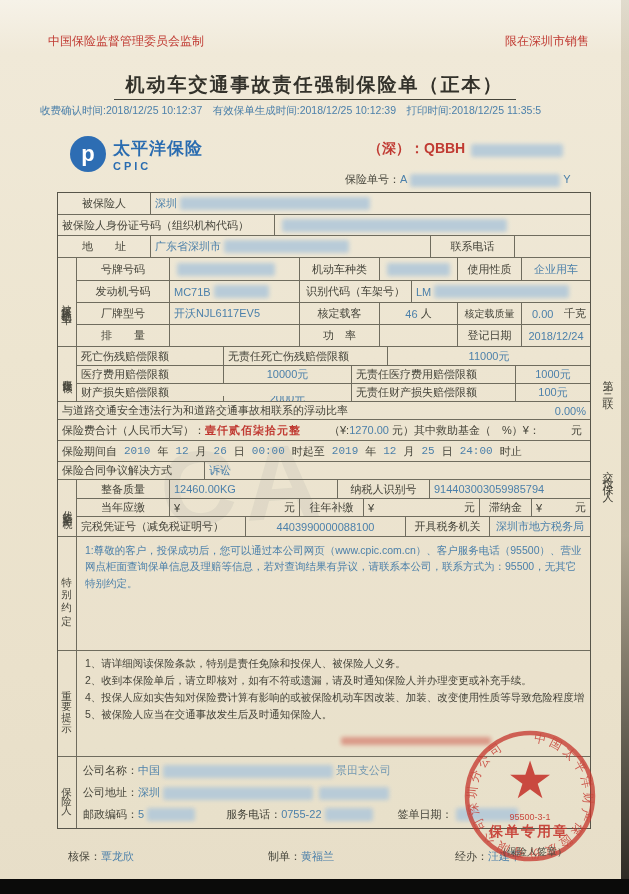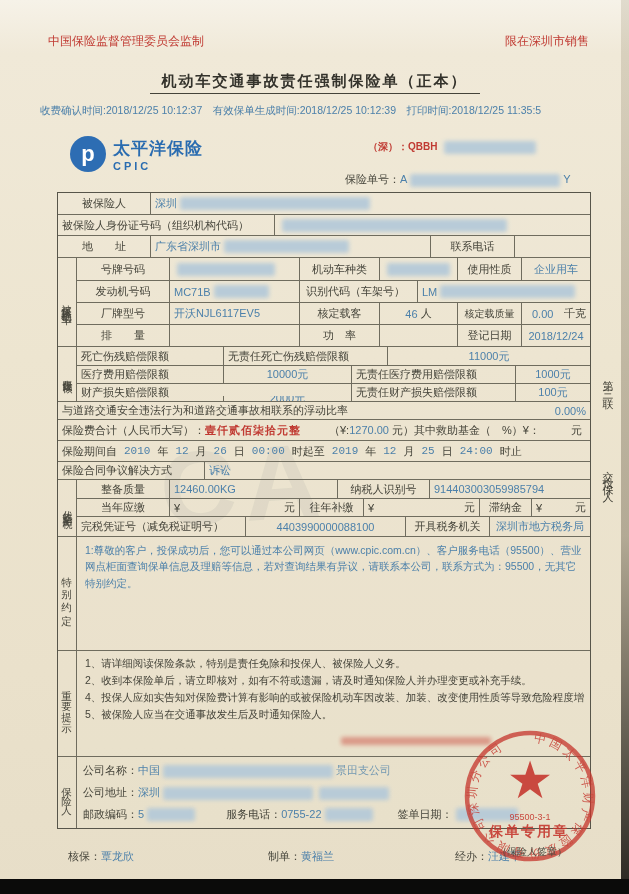--- a/index.html
+++ b/index.html
@@ -37,21 +37,21 @@
   .r{justify-content:flex-end;}
   .sec{display:flex;border-top:1px solid var(--line);box-sizing:border-box;}
   .gut{width:19px;border-right:1px solid var(--line);display:flex;align-items:center;justify-content:center;
        writing-mode:vertical-rl;text-orientation:upright;color:var(--ink);font-size:10.5px;box-sizing:border-box;}
   .content{flex:1;display:flex;flex-direction:column;min-width:0;}
   .content .row:first-child{border-top:none;}
   .between{display:flex;justify-content:space-between;align-items:center;}
   .note-text{color:var(--blue);font-size:10.5px;line-height:1.55;white-space:normal;padding:5px 8px 0 8px;}
   .notice-line{font-size:10.5px;line-height:1.62;white-space:nowrap;overflow:hidden;}
   
-  .title{font-size:15px;font-weight:bold;letter-spacing:2px;color:#33322b;
+  .title{font-size:19px;font-weight:bold;letter-spacing:2px;color:#33322b;
          border-bottom:1.5px solid #44433a;padding:0 12px 4px 12px;}
   .logo-circle{width:36px;height:36px;border-radius:50%;background:#2d6db3;color:#fff;
                display:flex;align-items:center;justify-content:center;font-size:22px;font-weight:bold;}
   .seal-wrap{position:absolute;left:462px;top:728px;width:136px;height:136px;opacity:.88;}
   .seal-star{position:absolute;left:0;right:0;top:26px;text-align:center;font-size:52px;color:#c5352c;line-height:1;}
   .seal-line1{position:absolute;left:0;right:0;top:84px;text-align:center;font-size:9px;color:#c5352c;}
   .seal-line2{position:absolute;left:0;right:2px;top:95px;text-align:center;font-size:14px;font-weight:bold;color:#c5352c;letter-spacing:2px;}
   .seal-below{position:absolute;left:497px;top:845px;font-size:10px;color:#4c4b41;}
   .vert{writing-mode:vertical-rl;text-orientation:upright;color:#3b3a31;font-size:11px;}
   .edge-right{position:absolute;right:0;top:0;width:8px;height:894px;
@@ -82,21 +82,21 @@
     <div class="logo-circle">
       <span>p</span>
     </div>
     <div>
       <div style="color:#2a6cb0;font-size:17px;font-weight:bold;letter-spacing:1px;">太平洋保险</div>
       <div style="color:#2a6cb0;font-size:11px;font-weight:bold;letter-spacing:3px;">CPIC</div>
     </div>
   </div>
 
   <div class="abs" style="left:368px;top:140px;">
-    <span class="red bold" style="font-size:10px;">（深）：QBBH</span>
+    <span class="red bold" style="font-size:14px;">（深）：QBBH</span>
     <span class="blur" style="width:92px;"></span>
   </div>
 
   <div class="abs" style="left:345px;top:172px;">
     <span class="lab">保险单号：</span><span class="val">A</span><span class="blur" style="width:150px;"></span><span class="val">Y</span>
   </div>
 
   <div class="watermark">CA</div>
 
   <div class="tbl">
@@ -141,21 +141,21 @@
           <div class="cell bl c" style="width:64px;">使用性质</div>
           <div class="cell bl c val" style="flex:1;">企业用车</div>
         </div>
         <div class="row" style="height:22px;">
           <div class="cell c" style="width:92px;">发动机号码</div>
           <div class="cell bl" style="width:130px;">
             <span class="val">MC71B</span>
             <span class="blur" style="width:55px;"></span>
           </div>
           <div class="cell bl c" style="width:112px;">识别代码（车架号）</div>
-          <div class="cell bl" style="flex:1;margin-left:6px;">
+          <div class="cell bl" style="flex:1;">
             <span class="val">LM</span>
             <span class="blur" style="width:135px;"></span>
           </div>
         </div>
         <div class="row" style="height:22px;">
           <div class="cell c" style="width:92px;">厂牌型号</div>
           <div class="cell bl val" style="width:130px;">开沃NJL6117EV5</div>
           <div class="cell bl c" style="width:80px;">核定载客</div>
           <div class="cell bl c" style="width:78px;">
             <span class="val">46</span>&nbsp;<span class="lab">人</span>

